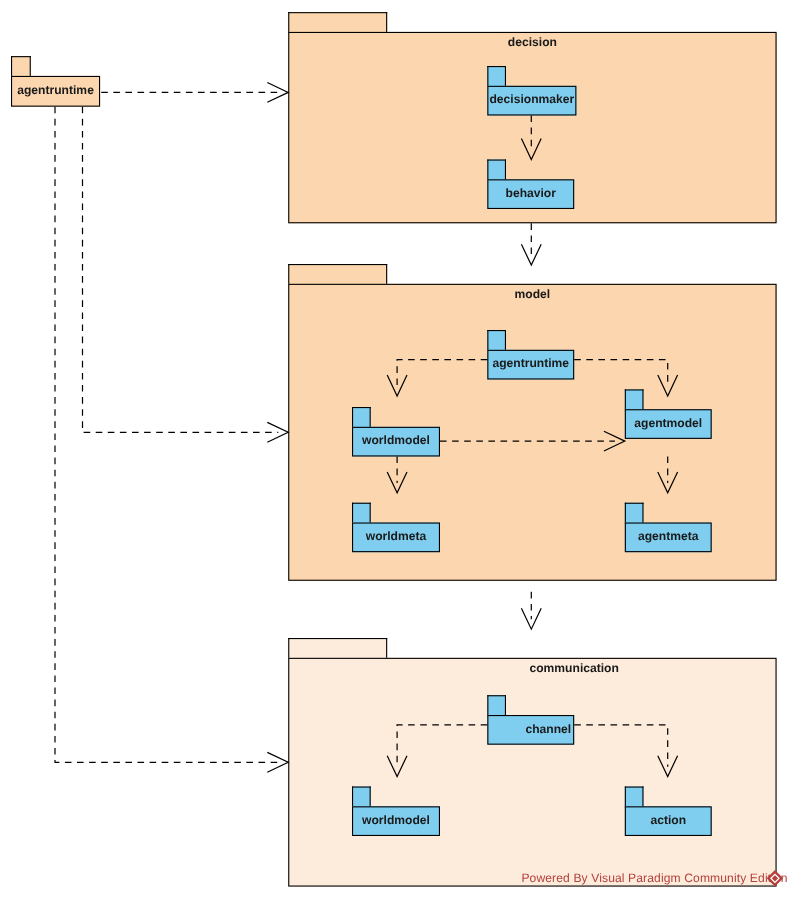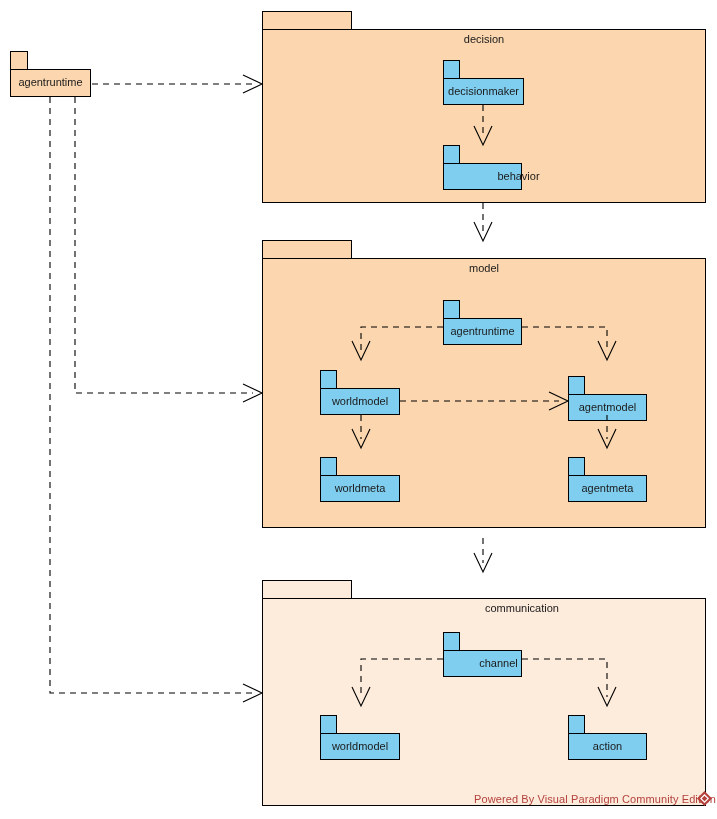--- a/index.html
+++ b/index.html
@@ -38,20 +38,21 @@
     border: 1px solid #000000;
   }
   .pkg .pkg-label {
     position: absolute;
     left: 0;
     width: 100%;
     text-align: center;
     color: #1a1a1a;
     white-space: nowrap;
     pointer-events: none;
+    font-weight: bold;
   }
   
   .pkg-outer .pkg-tab,
   .pkg-outer .pkg-body {
     background: #fbd6ae;
   }
   .pkg-outer.light .pkg-tab,
   .pkg-outer.light .pkg-body {
     background: #fdebdc;
   }
@@ -129,42 +130,42 @@
 
   <div class="pkg pkg-inner" style="left:443px; top:60px; width:81px; height:45px;">
     <div class="pkg-tab" style="width:17px; height:19px;"></div>
     <div class="pkg-body" style="top:18px; width:81px; height:27px;"></div>
     <div class="pkg-label" style="top:18px;border-radius:12px;">decisionmaker</div>
   </div>
 
   <div class="pkg pkg-inner" style="left:443px; top:145px; width:79px; height:45px;">
     <div class="pkg-tab" style="width:17px; height:19px;"></div>
     <div class="pkg-body" style="top:18px; width:79px; height:27px;"></div>
-    <div class="pkg-label" style="top:18px;padding-left:36px;">behavior</div>
+    <div class="pkg-label" style="top:18px;">behavior</div>
   </div>
 
   <div class="pkg pkg-outer" style="left:262px; top:240px; width:444px; height:288px;">
     <div class="pkg-tab" style="width:90px; height:19px;"></div>
     <div class="pkg-body" style="top:18px; width:444px; height:270px;"></div>
     <div class="pkg-label" style="top:22px;">model</div>
   </div>
 
   <div class="pkg pkg-inner" style="left:443px; top:300px; width:79px; height:45px;">
     <div class="pkg-tab" style="width:17px; height:19px;"></div>
     <div class="pkg-body" style="top:18px; width:79px; height:27px;"></div>
     <div class="pkg-label" style="top:18px;">agentruntime</div>
   </div>
 
   <div class="pkg pkg-inner" style="left:320px; top:370px; width:80px; height:45px;">
     <div class="pkg-tab" style="width:17px; height:19px;"></div>
     <div class="pkg-body" style="top:18px; width:80px; height:27px;"></div>
     <div class="pkg-label" style="top:18px;">worldmodel</div>
   </div>
 
-  <div class="pkg pkg-inner" style="left:568px; top:376px; width:79px; height:45px;">
+  <div class="pkg pkg-inner" style="left:568px; top:354px; width:79px; height:45px;">
     <div class="pkg-tab" style="width:17px; height:19px;"></div>
     <div class="pkg-body" style="top:18px; width:79px; height:27px;"></div>
     <div class="pkg-label" style="top:18px;">agentmodel</div>
   </div>
 
   <div class="pkg pkg-inner" style="left:320px; top:457px; width:80px; height:45px;">
     <div class="pkg-tab" style="width:17px; height:19px;"></div>
     <div class="pkg-body" style="top:18px; width:80px; height:27px;"></div>
     <div class="pkg-label" style="top:18px;">worldmeta</div>
   </div>

